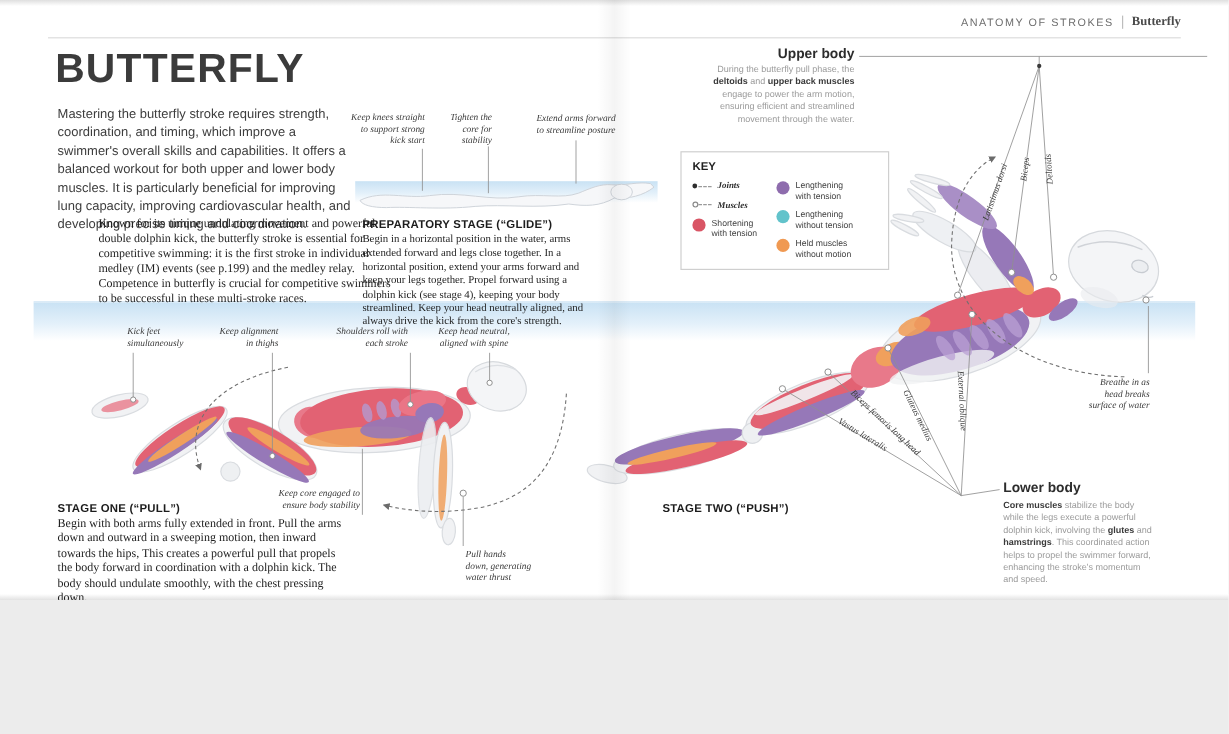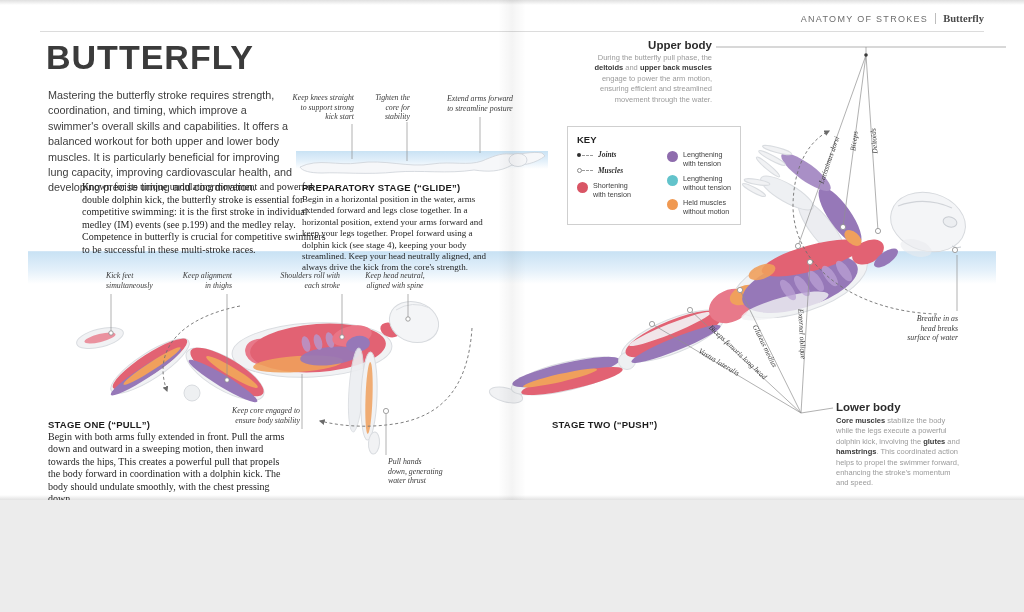--- a/index.html
+++ b/index.html
@@ -42,21 +42,21 @@
 
   .water{background:linear-gradient(#c9e2f4 0%,#e3f0fa 55%,rgba(255,255,255,0) 100%);}
   .water-main{left:28px;right:28px;top:251px;height:32px;border-top:1px solid #d3e7f6;}
   .water-prep{left:296px;top:151px;width:252px;height:18px;}
   .water-bot{left:28px;right:28px;top:497px;height:44px;border-top:1px solid #cfe4f4;
              background:linear-gradient(#d2e8f6 0%,#e9f4fb 60%,#f7fbfd 100%);}
 
   .key-box{left:567px;top:126px;width:174px;height:99px;background:#fff;border:1px solid #cfcfcf;
            padding:7px 9px;box-sizing:border-box;}
   .key-title{font-size:9.5px;font-weight:bold;color:#1f1f1f;margin-bottom:6px;}
-  .key-cols{display:flex;gap:24px;}
+  .key-cols{display:flex;gap:4px;}
   .key-col1{width:66px;} .key-col2{flex:1;}
   .key-item{display:flex;align-items:flex-start;gap:5px;margin-bottom:7px;font-size:7.2px;line-height:8.6px;color:#3e3e3e;}
   .key-item .txt{white-space:pre-line;}
   .sym-line{position:relative;width:16px;height:8px;flex:0 0 16px;}
   .sym-line::after{content:"";position:absolute;left:5px;top:3.5px;width:11px;border-top:1px dashed #9a9a9a;}
   .dot-dark{position:absolute;left:0;top:2px;width:4px;height:4px;border-radius:50%;background:#2e2e2e;}
   .dot-open{position:absolute;left:0;top:1.5px;width:4px;height:4px;border-radius:50%;background:#fff;border:1px solid #8a8a8a;box-sizing:border-box;width:5px;height:5px;}
   .key-item .txt-it{font-family:"Liberation Serif",serif;font-style:italic;font-weight:bold;font-size:7.4px;color:#2e2e2e;}
   .key-dot{flex:0 0 11px;width:11px;height:11px;border-radius:50%;margin-top:0px;}
 

